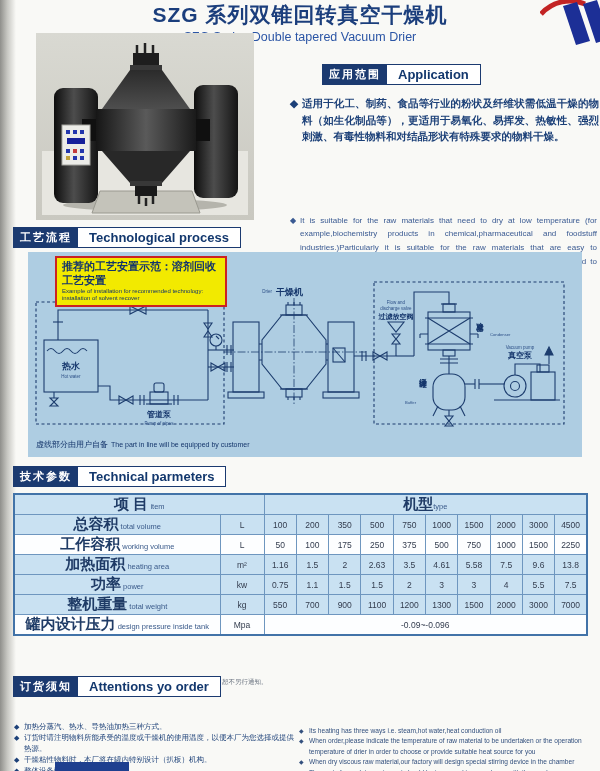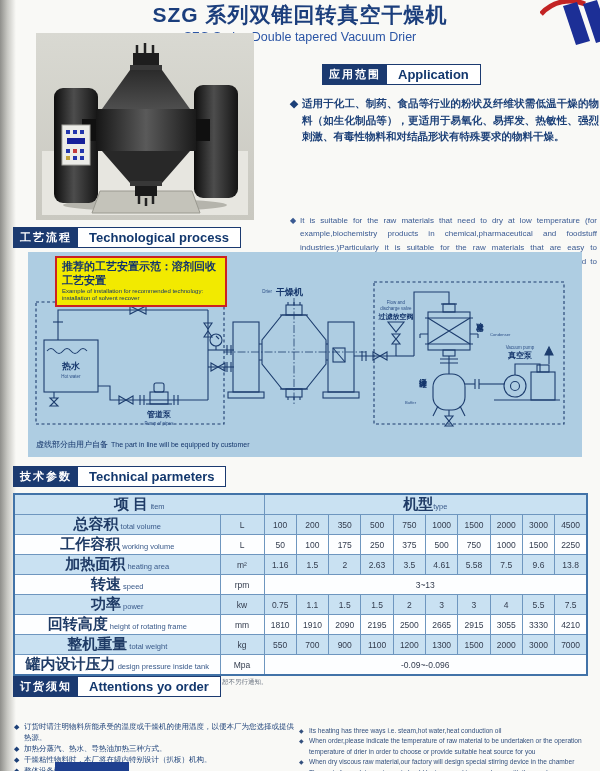--- a/index.html
+++ b/index.html
@@ -338,53 +338,34 @@
           <td>1.5</td>
           <td>2</td>
           <td>2.63</td>
           <td>3.5</td>
           <td>4.61</td>
           <td>5.58</td>
           <td>7.5</td>
           <td>9.6</td>
           <td>13.8</td>
         </tr>
-        <tr>
-          <td><b>转速</b><span class="esm"> speed</span></td>
-          <td>rpm</td>
-          <td colspan="10">3~13</td>
-        </tr>
         <tr class="stripe">
           <td><b>功率</b><span class="esm"> power</span></td>
           <td>kw</td>
           <td>0.75</td>
           <td>1.1</td>
           <td>1.5</td>
           <td>1.5</td>
           <td>2</td>
           <td>3</td>
           <td>3</td>
           <td>4</td>
           <td>5.5</td>
           <td>7.5</td>
         </tr>
-        <tr>
-          <td><b>回转高度</b><span class="esm"> height of rotating frame</span></td>
-          <td>mm</td>
-          <td>1810</td>
-          <td>1910</td>
-          <td>2090</td>
-          <td>2195</td>
-          <td>2500</td>
-          <td>2665</td>
-          <td>2915</td>
-          <td>3055</td>
-          <td>3330</td>
-          <td>4210</td>
-        </tr>
         <tr class="stripe">
           <td><b>整机重量</b><span class="esm"> total weight</span></td>
           <td>kg</td>
           <td>550</td>
           <td>700</td>
           <td>900</td>
           <td>1100</td>
           <td>1200</td>
           <td>1300</td>
           <td>1500</td>
@@ -400,22 +381,22 @@
       </tbody>
   </table>
 
   <div class="disclaimer">以上数据仅供选型时参考，我公司保留更改上述数据的权利，如有变动，恕不另行通知。</div>
 
   <div class="hdr" style="left:13px;top:676px;">
     <span class="hcn">订货须知</span>
     <span class="hen">Attentions yo order</span>
   </div>
   <ul class="blist order-cn">
+      <li><span class="mk">◆</span><span>加热分蒸汽、热水、导热油加热三种方式。</span></li>
       <li><span class="mk">◆</span><span>订货时请注明物料所能承受的温度或干燥机的使用温度，以便本厂为您选择或提供热源。</span></li>
-      <li><span class="mk">◆</span><span>加热分蒸汽、热水、导热油加热三种方式。</span></li>
       <li><span class="mk">◆</span><span>干燥粘性物料时，本厂将在罐内特别设计（扒板）机构。</span></li>
       <li><span class="mk">◆</span><span>整体设备配置按需要加价。</span></li>
     </ul>
   <ul class="blist order-en">
       <li><span class="mk">◆</span><span>Its heating has three ways i.e. steam,hot water,heat conduction oil</span></li>
       <li><span class="mk">◆</span><span>When order,please indicate the temperature of raw material to be undertaken or the operation temperature of drier in order to choose or provide suitable heat source for you</span></li>
       <li><span class="mk">◆</span><span>When dry viscous raw material,our factory will design special stirring device in the chamber</span></li>
       <li><span class="mk">◆</span><span>The cost of complete equipment should be increased in accordance with the needs</span></li>
     </ul>
 

